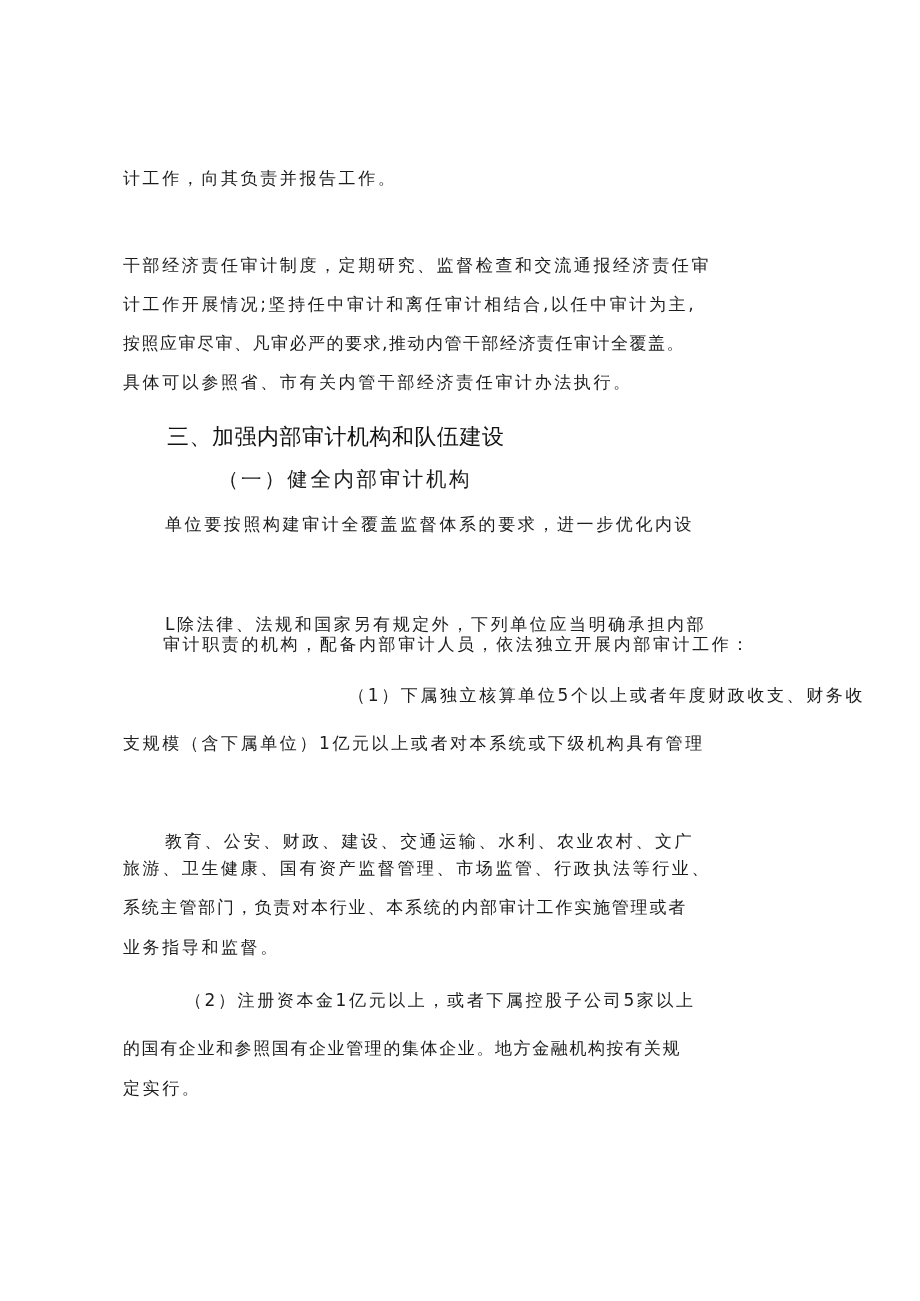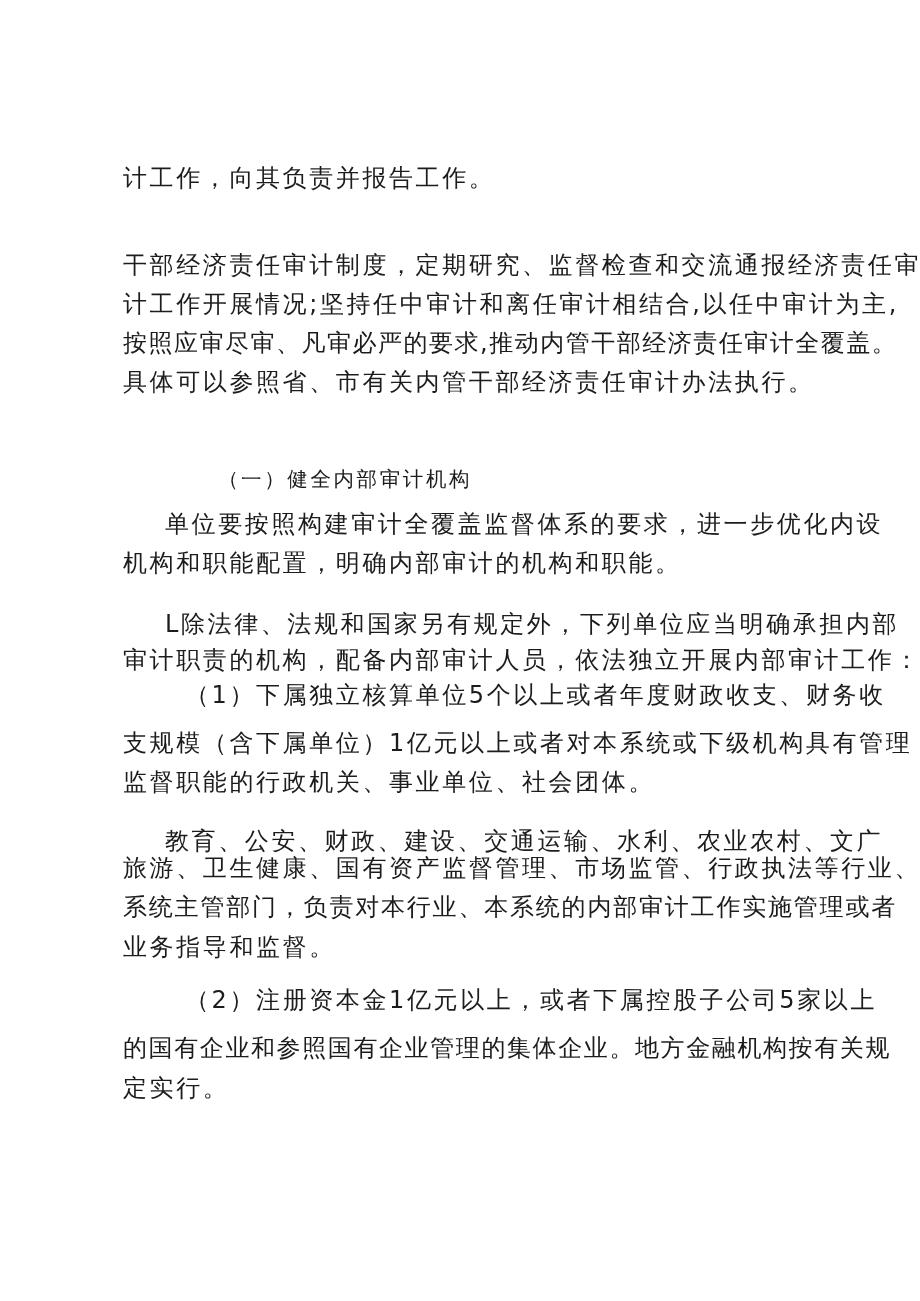--- a/index.html
+++ b/index.html
@@ -19,21 +19,21 @@
     position: absolute;
     left: 0; top: 0;
     width: 920px;
     height: 1301px;
     background: #ffffff;
   }
   .line {
     position: absolute;
     left: 123px;
     width: 680px;
-    font-size: 24px;
+    font-size: 17px;
     line-height: 24px;
     white-space: nowrap;
     letter-spacing: 2.6px;
     color: #1c1c1c;
   }
   .indent { left: 165px; }
   .indent2 { left: 185px; }
   .heading {
     position: absolute;
     left: 167px;
@@ -59,31 +59,30 @@
 <body>
 
 <div class="page">
   <div class="line" style="top:166px;">计工作，向其负责并报告工作。</div>
 
   <div class="line" style="top:253px;">干部经济责任审计制度，定期研究、监督检查和交流通报经济责任审</div>
   <div class="line" style="top:292px;">计工作开展情况;坚持任中审计和离任审计相结合,以任中审计为主,</div>
   <div class="line" style="top:331px; letter-spacing:1.5px;">按照应审尽审、凡审必严的要求,推动内管干部经济责任审计全覆盖。</div>
   <div class="line" style="top:370px;">具体可以参照省、市有关内管干部经济责任审计办法执行。</div>
 
+  <div class="heading" style="top:424px;">三、加强内部审计机构和队伍建设</div>
   <div class="subheading" style="top:467px;">（一）健全内部审计机构</div>
 
   <div class="line indent" style="top:512px;">单位要按照构建审计全覆盖监督体系的要求，进一步优化内设</div>
-  <div class="line" style="top:551px;">机构和职能配置，明确内部审计的机构和职能。</div>
 
   <div class="line indent" style="top:592px;margin-top:20px;">L除法律、法规和国家另有规定外，下列单位应当明确承担内部</div>
-  <div class="line" style="top:648px;">审计职责的机构，配备内部审计人员，依法独立开展内部审计工作：</div>
+  <div class="line" style="top:632px;margin-left:40px;">审计职责的机构，配备内部审计人员，依法独立开展内部审计工作：</div>
 
   <div class="line indent2" style="top:683px;text-align:right;">（1）下属独立核算单位5个以上或者年度财政收支、财务收</div>
   <div class="line" style="top:731px;">支规模（含下属单位）1亿元以上或者对本系统或下级机构具有管理</div>
-  <div class="line" style="top:770px;">监督职能的行政机关、事业单位、社会团体。</div>
 
   <div class="line indent" style="top:816px;margin-top:13px;">教育、公安、财政、建设、交通运输、水利、农业农村、文广</div>
   <div class="line" style="top:856px;">旅游、卫生健康、国有资产监督管理、市场监管、行政执法等行业、</div>
   <div class="line" style="top:895px; letter-spacing:1.8px;">系统主管部门，负责对本行业、本系统的内部审计工作实施管理或者</div>
   <div class="line" style="top:935px;">业务指导和监督。</div>
 
   <div class="line indent2" style="top:988px;">（2）注册资本金1亿元以上，或者下属控股子公司5家以上</div>
   <div class="line" style="top:1036px; letter-spacing:1.6px;">的国有企业和参照国有企业管理的集体企业。地方金融机构按有关规</div>
   <div class="line" style="top:1076px;">定实行。</div>
 </div>

